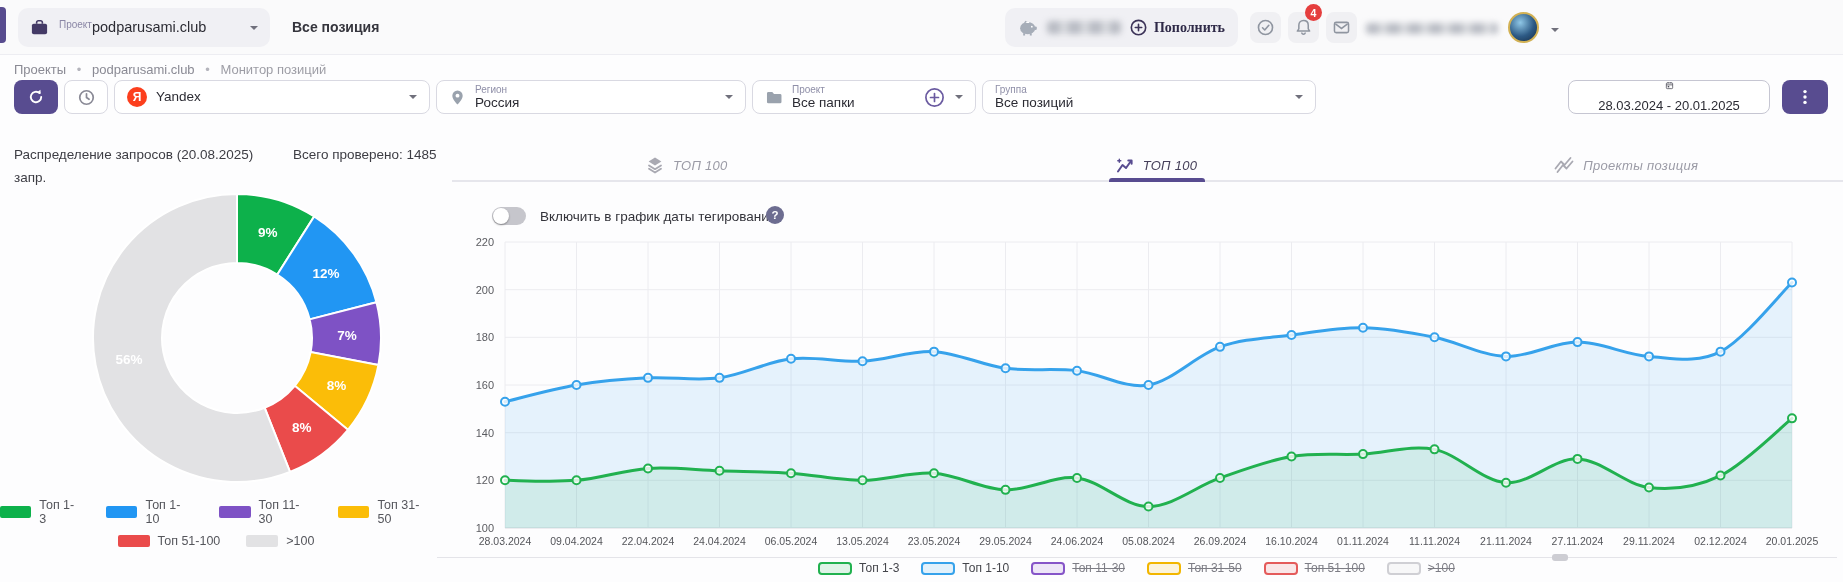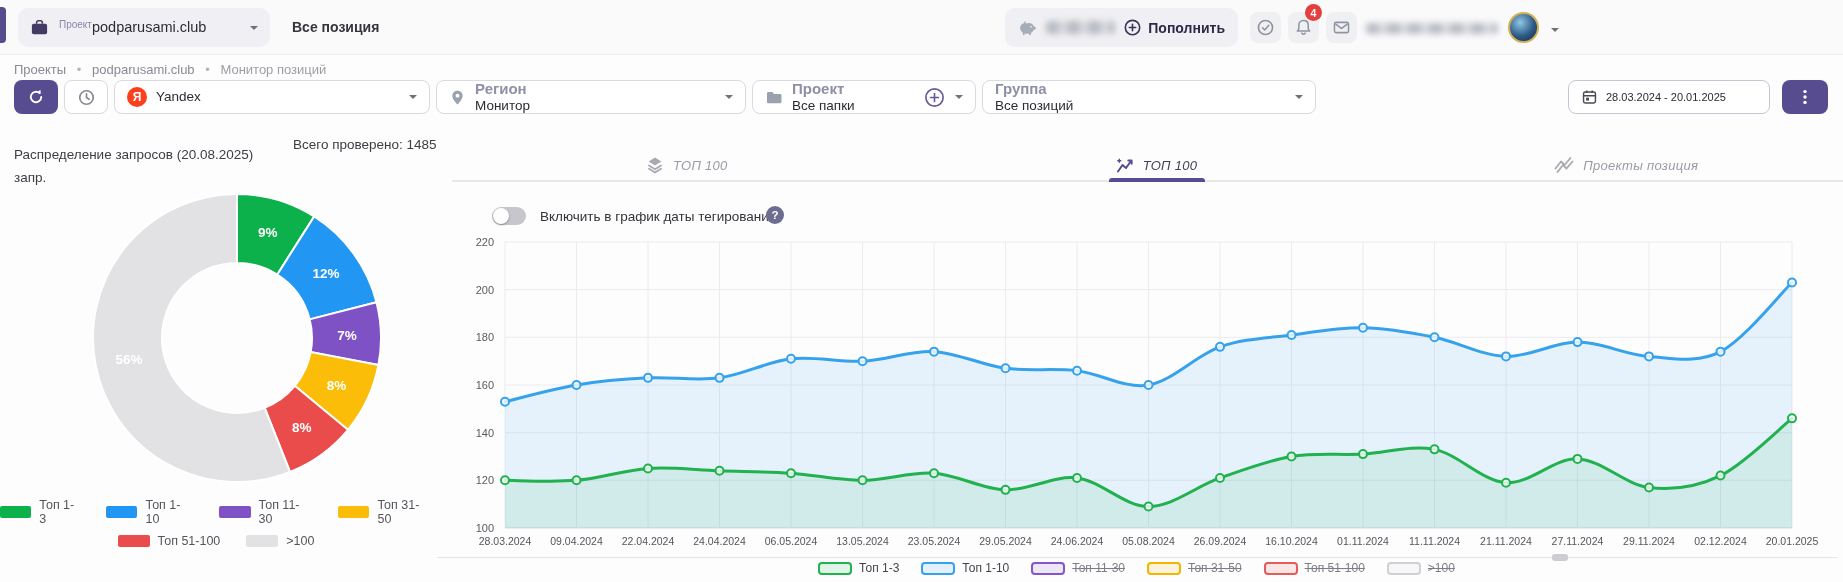--- a/index.html
+++ b/index.html
@@ -24,21 +24,21 @@
   .all-projects { position:absolute; left:292px; top:19px; font-size:14px; font-weight:700;
     color:#35353d; cursor:pointer; }
 
   .balance-pill { position:absolute; left:1005px; top:8px; width:233px; height:39px;
     background:#f0f0f4; border-radius:10px; display:flex; align-items:center; gap:9px;
     padding:0 13px; }
   .redact { background:repeating-linear-gradient(90deg,#b9bcc4 0 13px,#d8dade 13px 21px);
     filter:blur(3px); border-radius:4px; }
   .balance-redact { width:80px; height:13px; }
   .topup { display:flex; align-items:center; gap:7px; cursor:pointer; }
-  .topup span { font-size:14px; font-weight:700; color:#2e2947; }
+  .topup span { font-size:14px; font-weight:700; color:#2e2947;font-family:Liberation Serif, serif; }
 
   .iconbtn { position:absolute; top:12px; width:31px; height:31px; background:#f0f0f3;
     border-radius:8px; display:flex; align-items:center; justify-content:center; cursor:pointer; }
   .badge { position:absolute; left:17px; top:-8px; min-width:17px; height:17px;
     background:#e53e3e; border-radius:9px; color:#fff; font-size:10.5px; font-weight:700;
     display:flex; align-items:center; justify-content:center; padding:0 4px; }
   .email-redact { position:absolute; left:1366px; top:23px; width:132px; height:11px; }
   .avatar { position:absolute; left:1508px; top:12px; width:31px; height:31px; border-radius:50%;
     border:2px solid #d2b154;
     background:radial-gradient(circle at 38% 32%, #8fc7e6, #2d5a85 55%, #152a44); cursor:pointer; }
@@ -52,30 +52,30 @@
 
   
   .fbtn { position:absolute; top:80px; height:34px; border-radius:8px; display:flex;
     align-items:center; justify-content:center; cursor:pointer; }
   .fbtn.accent { background:#584c90; }
   .fbtn.plain { background:#fff; border:1px solid #d9d9e2; }
   .select { position:absolute; top:80px; height:34px; background:#fff;
     border:1px solid #d9d9e2; border-radius:8px; display:flex; align-items:center;
     padding:0 12px; cursor:pointer; }
   .sel-col { display:flex; flex-direction:column; justify-content:center; line-height:1.12; }
-  .sel-col .lbl { font-size:15px; color:#8f8fa8;font-weight:bold; }
+  .sel-col .lbl { font-size:10px; color:#8f8fa8; }
   .sel-col .val { font-size:13.5px; color:#2b2b33; }
   .select .chev { margin-left:auto; margin-top:4px; }
   .ya-logo { width:20px; height:20px; border-radius:50%; background:#fc3f1d; color:#fff;
     font-size:12px; font-weight:700; display:flex; align-items:center; justify-content:center;
     margin-right:9px; }
   .url-ph { font-size:13.5px; color:#8a8a94; }
   .datebtn { position:absolute; top:80px; height:34px; background:#fff;
     border:1px solid #c6c6d2; border-radius:8px; display:flex; align-items:center; gap:8px;
-    padding:0 12px; cursor:pointer; font-size:11px; color:#2b2b33; }
+    padding:0 12px; cursor:pointer; font-size:13px; color:#2b2b33;flex-direction:column; }
 
   
   .sum-t { position:absolute; font-size:13.5px; color:#3d3d44; }
   .donut-svg { position:absolute; left:91px; top:192px; }
   .donut-legend { position:absolute; left:0; top:498px; width:432px; display:flex;
     flex-direction:column; align-items:center; gap:8px; }
   .dl-row { display:flex; gap:26px; }
   .dl-item { display:flex; align-items:center; gap:8px; font-size:12.5px; color:#55565c; }
   .dl-sw { width:32px; height:12px; border-radius:2px; }
 
@@ -208,21 +208,21 @@
     <span class="chev"></span>
   </div>
 
   <div class="select" style="left:436px;width:310px">
     <svg width="17" height="19" viewBox="0 0 20 20" style="margin-right:9px">
       <path d="M10 1.8a6.1 6.1 0 0 0-6.1 6.1c0 4.5 6.1 10.3 6.1 10.3s6.1-5.8 6.1-10.3A6.1 6.1 0 0 0 10 1.8z" fill="#9aa2ad"></path>
       <circle cx="10" cy="7.8" r="2.3" fill="#fff"></circle>
     </svg>
     <span class="sel-col">
       <span class="lbl">Регион</span>
-      <span class="val">Монитор</span>
+      <span class="val">Россия</span>
     </span>
     <span class="chev"></span>
   </div>
 
   <div class="select" style="left:752px;width:224px">
     <svg width="18" height="17" viewBox="0 0 20 18" style="margin-right:9px">
       <path d="M2.2 4.6A1.6 1.6 0 0 1 3.8 3h4.3l1.9 2h6.7a1.6 1.6 0 0 1 1.6 1.6v7.3a1.6 1.6 0 0 1-1.6 1.6H3.8a1.6 1.6 0 0 1-1.6-1.6z" fill="#9aa2ad"></path>
     </svg>
     <span class="sel-col">
       <span class="lbl">Проект</span>
@@ -255,21 +255,21 @@
 
   <div class="fbtn accent" style="left:1782px;width:46px">
     <svg width="18" height="18" viewBox="0 0 20 20">
       <circle cx="10" cy="4" r="1.9" fill="#fff"></circle>
         <circle cx="10" cy="10" r="1.9" fill="#fff"></circle>
         <circle cx="10" cy="16" r="1.9" fill="#fff"></circle>
     </svg>
   </div>
 
   <div class="sum-t" style="left:14px;top:147px">Распределение запросов (20.08.2025)</div>
-  <div class="sum-t" style="left:293px;top:137px">Всего проверено: 1485</div>
+  <div class="sum-t" style="left:293px;top:147px">Всего проверено: 1485</div>
   <div class="sum-t" style="left:14px;top:170px">запр.</div>
 
   <svg class="donut-svg" width="292" height="292" viewBox="0 0 292 292">
       <path d="M146 2 A144 144 0 0 1 223.15905847697553 24.416778727709826 L186.18700962342476 82.67540558734888 A75 75 0 0 0 146 71 Z" fill="#0db14b" stroke="#fff" stroke-width="2"></path>
       <text x="176.68902166431522" y="45.36769457553626" text-anchor="middle" fill="#fff" font-size="13.5" font-weight="700">9%</text>
       <path d="M223.15905847697553 24.416778727709826 A144 144 0 0 1 285.4759752025229 110.18865624826088 L218.64373708464734 127.34825846263588 A75 75 0 0 0 186.18700962342476 82.67540558734888 Z" fill="#2196f3" stroke="#fff" stroke-width="2"></path>
       <text x="234.99186938124421" y="86.34362224782795" text-anchor="middle" fill="#fff" font-size="13.5" font-weight="700">12%</text>
       <path d="M285.4759752025229 110.18865624826088 A144 144 0 0 1 287.4493641049312 172.98290930034437 L219.67154380465166 160.05359859392937 A75 75 0 0 0 218.64373708464734 127.34825846263588 Z" fill="#7e52c5" stroke="#fff" stroke-width="2"></path>
       <text x="255.9457216402305" y="147.5448165014059" text-anchor="middle" fill="#fff" font-size="13.5" font-weight="700">7%</text>
       <path d="M287.4493641049312 172.98290930034437 A144 144 0 0 1 256.95390695971366 237.78905452381133 L203.7884932081842 193.80679923115173 A75 75 0 0 0 219.67154380465166 160.05359859392937 Z" fill="#fbbd08" stroke="#fff" stroke-width="2"></path>

